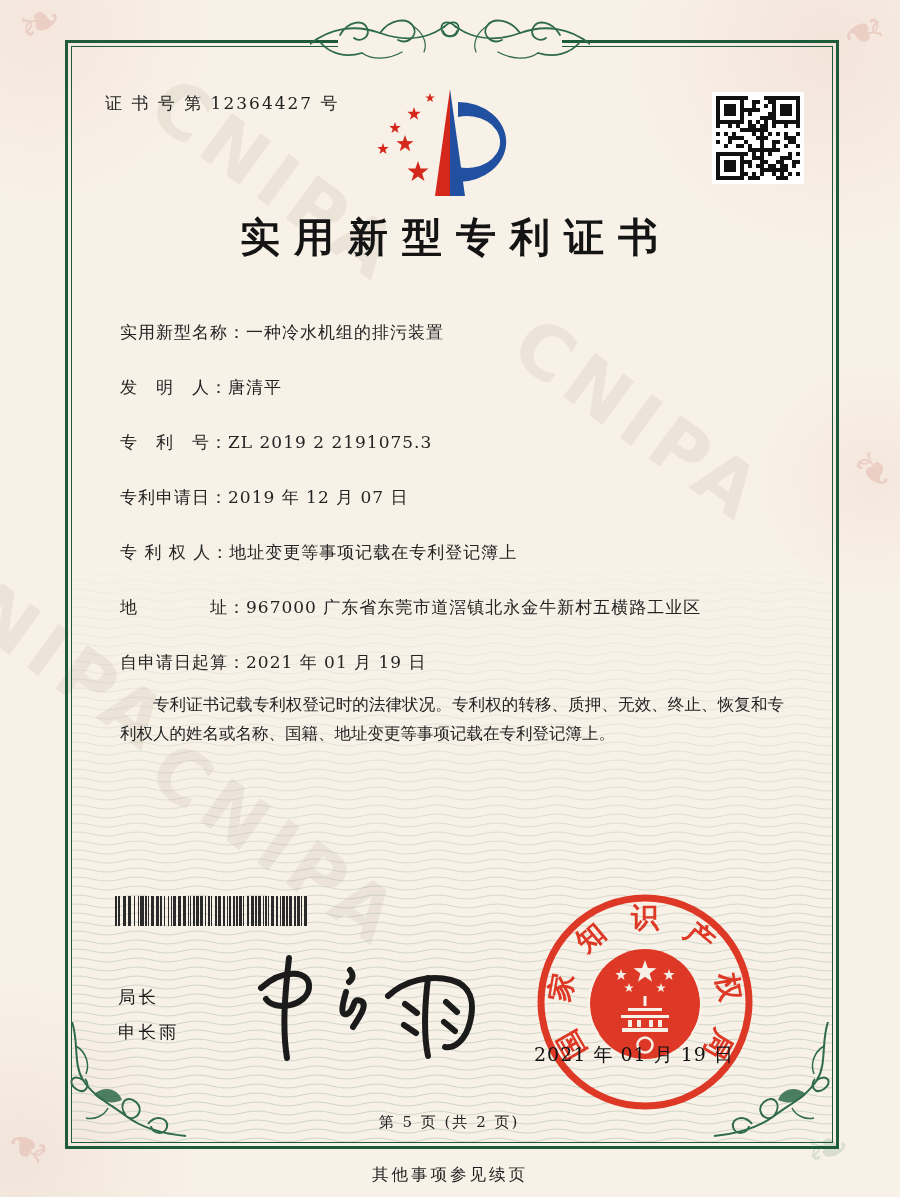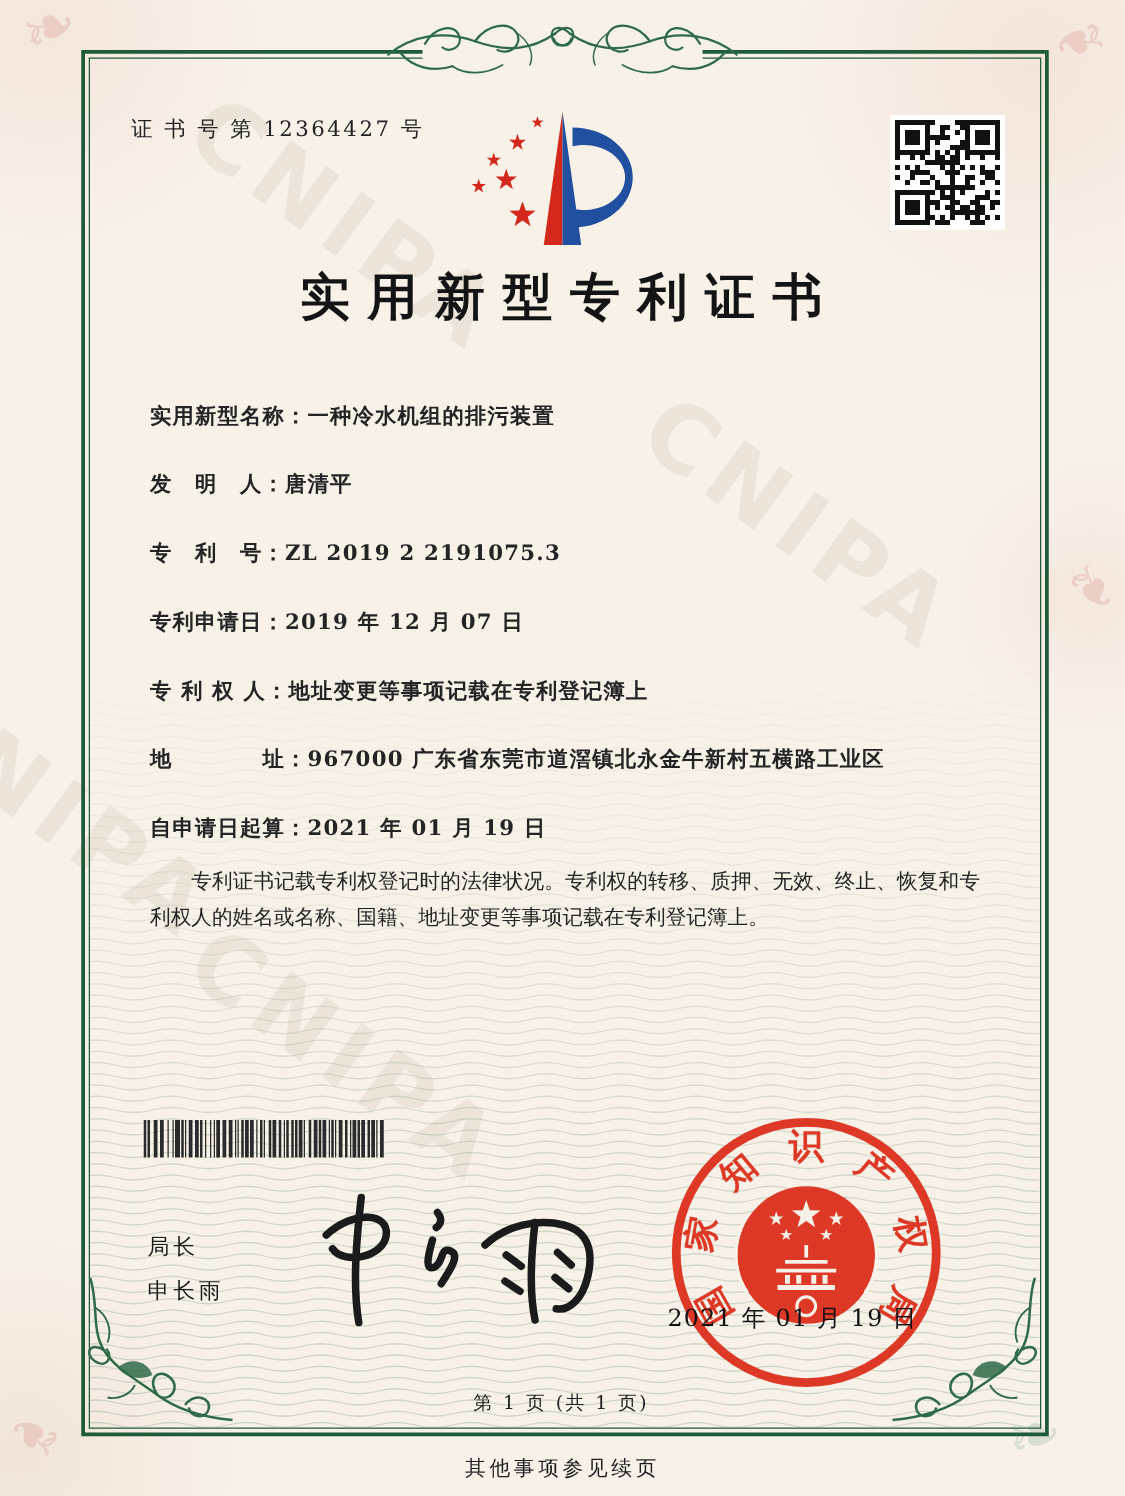--- a/index.html
+++ b/index.html
@@ -25,21 +25,21 @@
   .ornament{position:absolute;z-index:3;}
   .floral{position:absolute;font-size:52px;color:rgba(214,152,142,.32);z-index:1;}
   .cert-no{position:absolute;left:105px;top:92px;font-size:17px;letter-spacing:2px;z-index:4;}
   .logo{position:absolute;left:372px;top:86px;z-index:4;}
   .qr-wrap{position:absolute;left:712px;top:92px;width:92px;height:92px;background:#fff;z-index:4;
       display:flex;align-items:center;justify-content:center;}
   .qr{display:grid;grid-template-columns:repeat(21,4px);grid-auto-rows:4px;}
   .qr b{background:#111;display:block;}
   .title{position:absolute;left:65px;top:210px;width:768px;text-align:center;font-size:40px;
       font-weight:bold;letter-spacing:14px;text-indent:14px;color:#141414;z-index:4;}
-  .field{position:absolute;left:120px;font-size:17px;letter-spacing:1px;color:#242424;z-index:4;white-space:nowrap;font-weight:bold;}
+  .field{position:absolute;left:120px;font-size:17px;letter-spacing:1px;color:#242424;z-index:4;white-space:nowrap;}
   .grant-right{position:absolute;left:455px;top:0;white-space:nowrap;}
   .paras{position:absolute;left:120px;top:690px;width:664px;font-size:16.5px;line-height:1.78;
       text-align:justify;color:#242424;z-index:4;}
   .paras p{margin:0;text-indent:2em;}
   .barcode{position:absolute;left:115px;top:896px;height:30px;display:flex;align-items:stretch;z-index:4;}
   .barcode i{display:block;height:100%;}
   .official{position:absolute;left:118px;font-family:"DejaVu Sans","Liberation Sans",sans-serif;
       font-size:17.5px;letter-spacing:3px;color:#1c1c1c;z-index:4;}
   .signature{position:absolute;left:245px;top:948px;z-index:5;}
   .seal{position:absolute;left:525px;top:882px;z-index:4;opacity:.93;}
@@ -798,14 +798,14 @@
     <rect x="112" y="138" width="4" height="7" fill="#f8f1e7"></rect>
     <rect x="124" y="138" width="4" height="7" fill="#f8f1e7"></rect>
     <rect x="133" y="138" width="4" height="7" fill="#f8f1e7"></rect>
     <path d="M97,146 h46 v4 h-46 z" fill="#f8f1e7"></path>
     <rect x="118.5" y="114" width="3" height="10" fill="#f8f1e7"></rect>
     <circle cx="120" cy="163" r="7.5" fill="none" stroke="#f8f1e7" stroke-width="2.5"></circle>
   </g>
 </svg>
 <div class="seal-date">2021 年 01 月 19 日</div>
 
-<div class="pagenum">第 1 页 (共 1 页)</div>
+<div class="pagenum">第 5 页 (共 2 页)</div>
 <div class="contnote">其他事项参见续页</div>
 
 </body></html>

